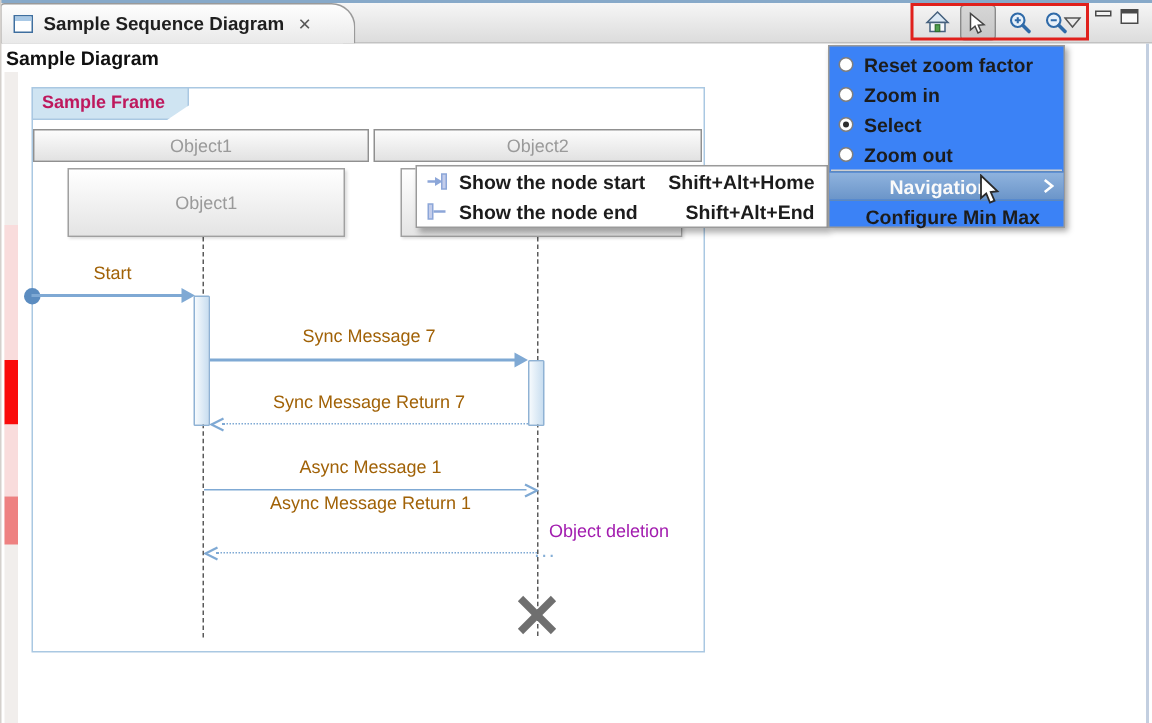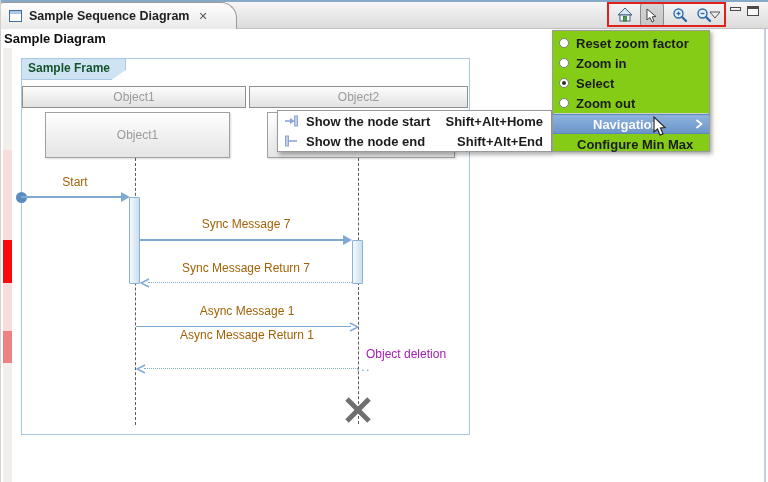--- a/index.html
+++ b/index.html
@@ -32,21 +32,21 @@
   
   #ruler { left:3px; top:48px; width:9px; height:434px; background:#f1eeec; }
   .marker { position:absolute; left:3px; width:9px; }
   #edge-left { left:0; top:0; width:1px; height:482px; background:#d4d0cc; }
   #edge-right { left:764px; top:29px; width:2px; height:453px; background:#c3cfe0; }
 
   
   #frame { left:21px; top:58px; width:449px; height:377px; border:1px solid #aac8e2; background:#fff; }
   #frame-label { left:21px; top:58px; width:105px; height:22px; background:#cfe4f2;
     border:1px solid #aac8e2; clip-path:polygon(0 0,100% 0,100% 55%,86% 100%,0 100%);
-    font-size:12px; font-weight:700; color:#14532d; display:flex; align-items:center; padding:0 0 2px 6px;text-align:right; }
+    font-size:12px; font-weight:700; color:#be185d; display:flex; align-items:center; padding:0 0 2px 6px;text-align:right; }
   .ll-header { position:absolute; top:86px; height:22px;
     background:linear-gradient(#fcfcfc,#e2e2e2); border:1px solid #909090;
     display:flex; align-items:center; justify-content:center;
     font-size:12px; color:#9a9a9a; }
   .obj-box { position:absolute; top:112px; height:46px;
     background:linear-gradient(#ffffff,#e4e4e4); border:1px solid #a0a0a0;
     box-shadow:1px 1px 2px rgba(0,0,0,.15);
     display:flex; align-items:center; justify-content:center; font-size:12px; color:#9a9a9a; }
   .lifeline { position:absolute; width:0; border-left:1px dashed #5a5a5a; }
   .activation { position:absolute; width:11px; border:1px solid #8fb2d4;
@@ -56,21 +56,21 @@
   .solid1 { border-top:1.5px solid #7fa9d4; }
   .dotted { border-top:1.5px dotted #7fa9d4; }
   .arrow-solid-right { position:absolute; width:0; height:0;
     border-left:9px solid #7fa9d4; border-top:5px solid transparent; border-bottom:5px solid transparent; }
   .msg-label { position:absolute; font-size:12px; color:#a16207; text-align:center; white-space:nowrap; }
   #deletion-label { position:absolute; left:366px; top:347px; font-size:12px; color:#a21caf; white-space:nowrap; }
   #deletion-dots { position:absolute; left:356px; top:358px; font-size:14px; letter-spacing:1px; color:#85aed6; }
   #start-node { left:16px; top:192px; width:11px; height:11px; border-radius:50%; background:#5b8cc0; }
 
   
-  #view-menu { left:552px; top:30px; width:158px; height:122px; background:#84cc16;
+  #view-menu { left:552px; top:30px; width:158px; height:122px; background:#3b82f6;
     border:1px solid #9a9a9a; box-shadow:2px 2px 4px rgba(0,0,0,.35); z-index:10; padding-top:2px; }
   .menu-item { height:20px; display:flex; align-items:center; padding:0 6px;
     font-size:13px; font-weight:600; color:#1c1c1c; }
   .radio { width:10px; height:10px; border:1px solid #7e7e7e; border-radius:50%;
     margin-right:7px; background:#fff; position:relative; flex:none; }
   .radio.checked::after { content:""; position:absolute; left:2px; top:2px; width:4px; height:4px;
     border-radius:50%; background:#2e2e2e; }
   .menu-sep { height:1px; background:#cfcfcf; margin:0 1px; }
   .menu-item.highlight { background:linear-gradient(#8fb3de,#6b95c9);
     border-top:1px solid #5d88bd; border-bottom:1px solid #5d88bd; color:#fafafa; padding-left:40px; }

